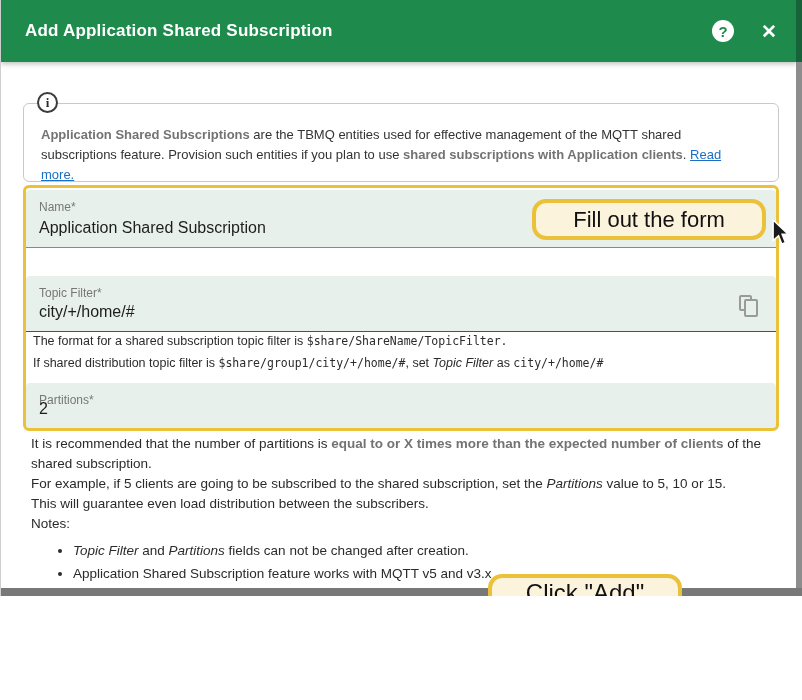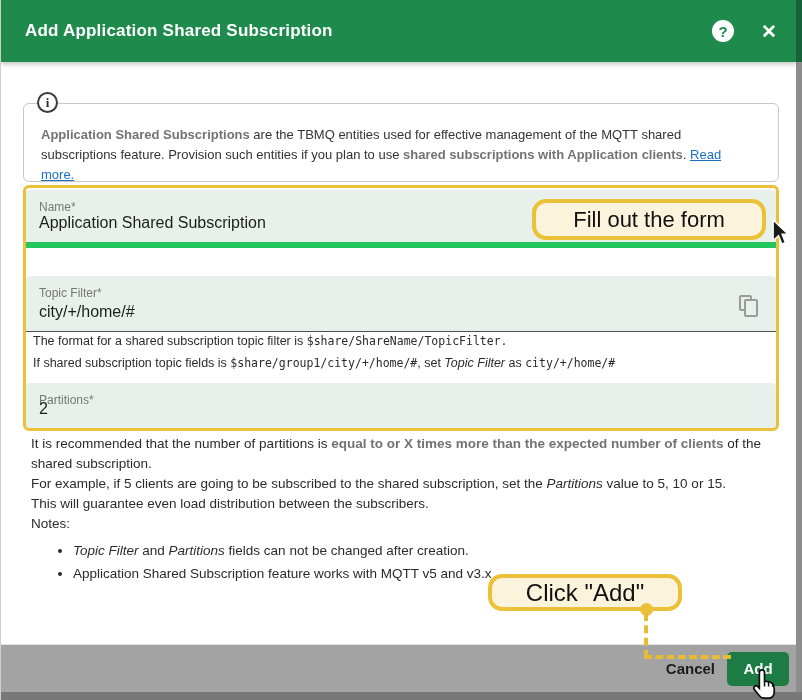--- a/index.html
+++ b/index.html
@@ -1,18 +1,18 @@
 <!DOCTYPE html>
 <html><head>
 <meta charset="utf-8">
 <style>
   * { margin:0; padding:0; box-sizing:border-box; }
   html,body { width:802px; height:700px; }
   body { font-family:"Liberation Sans", sans-serif; background:#fff; overflow:hidden; }
-  #stage { position:relative; width:802px; height:700px; background:#fff; border-left:1px solid #cfcfcf; overflow:hidden; }
+  #stage { position:relative; width:802px; height:596px; background:#fff; border-left:1px solid #cfcfcf; overflow:hidden; }
 
   
   .edge-right { position:absolute; right:0; top:62px; width:6px; height:638px; background:#8d8d8d; }
   .edge-right-header { position:absolute; right:0; top:0; width:6px; height:62px; background:#166339; }
   .edge-bottom { position:absolute; left:0; bottom:0; width:802px; height:8px; background:#787878; }
 
   
   .header { position:absolute; left:0; top:0; width:796px; height:62px; background:#1e8b4d;
             display:flex; align-items:center; padding:0 20px 0 24px; box-shadow:0 2px 5px rgba(0,0,0,.25); }
   .header-title { color:#fff; font-size:17px; font-weight:bold; letter-spacing:.2px; flex:1; }
@@ -30,21 +30,21 @@
   .b { font-weight:bold; color:#737373; }
   .link { color:#1a6fc4; text-decoration:underline; cursor:pointer; }
 
   
   .form-highlight { position:absolute; left:22px; top:185px; width:756px; height:246px;
                     border:3px solid #ecc13a; border-radius:6px; z-index:5; pointer-events:none; }
 
   .field { position:absolute; left:25px; width:750px; background:#e8f0ec; border-radius:4px 4px 0 0; }
   .field-label { position:absolute; left:13px; top:10px; font-size:12px; color:#777; }
   .field-value { position:absolute; left:13px; bottom:10px; font-size:16px; color:#1d1d1d; }
-  .f-name { top:190px; height:58px; border-bottom:6px solid #22c55e; }
+  .f-name { top:190px; height:58px; border-bottom:1px solid #22c55e; }
   .f-topic { top:276px; height:56px; border-bottom:1px solid #505050; }
   .f-part { top:383px; height:45px;padding-left:24px; }
 
   
   .copy-icon { position:absolute; right:16px; top:19px; width:21px; height:23px; cursor:pointer; }
   .copy-back { position:absolute; left:0; top:0; width:13px; height:16px; border:2px solid #9a9a9a; border-radius:2px; background:#e8f0ec; }
   .copy-front { position:absolute; left:5px; top:4px; width:14px; height:18px; border:2px solid #9a9a9a; border-radius:2px; background:#e8f0ec; }
 
   .hint { position:absolute; left:32px; top:330px; width:730px; font-size:12.5px; line-height:22px; color:#2b2b2b; }
   .mono { font-family:"DejaVu Sans Mono", monospace; font-size:11.5px; }
@@ -103,21 +103,21 @@
     <div class="field-label">Topic Filter*</div>
     <div class="field-value">city/+/home/#</div>
     <div class="copy-icon">
       <div class="copy-back"></div>
       <div class="copy-front"></div>
     </div>
   </div>
 
   <div class="hint">
     <div><span>The format for a shared subscription topic filter is </span><span class="mono">$share/ShareName/TopicFilter</span><span class="mono">.</span></div>
-    <div><span>If shared subscription topic fields is </span><span class="mono">$share/group1/city/+/home/#</span><span>, set </span><span class="i">Topic Filter</span><span> as </span><span class="mono">city/+/home/#</span></div>
+    <div><span>If shared distribution topic filter is </span><span class="mono">$share/group1/city/+/home/#</span><span>, set </span><span class="i">Topic Filter</span><span> as </span><span class="mono">city/+/home/#</span></div>
   </div>
 
   <div class="field f-part">
     <div class="field-label">Partitions*</div>
     <div class="field-value">2</div>
   </div>
 
   <div class="form-highlight"></div>
 
   <div class="body-text">

